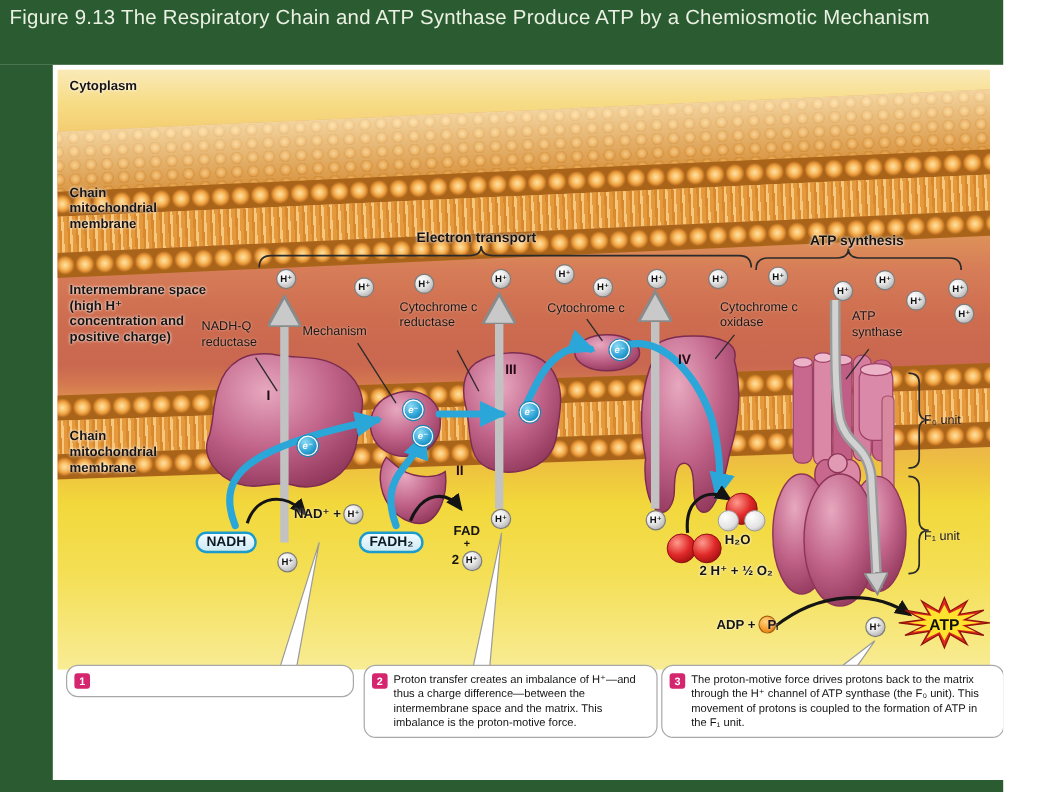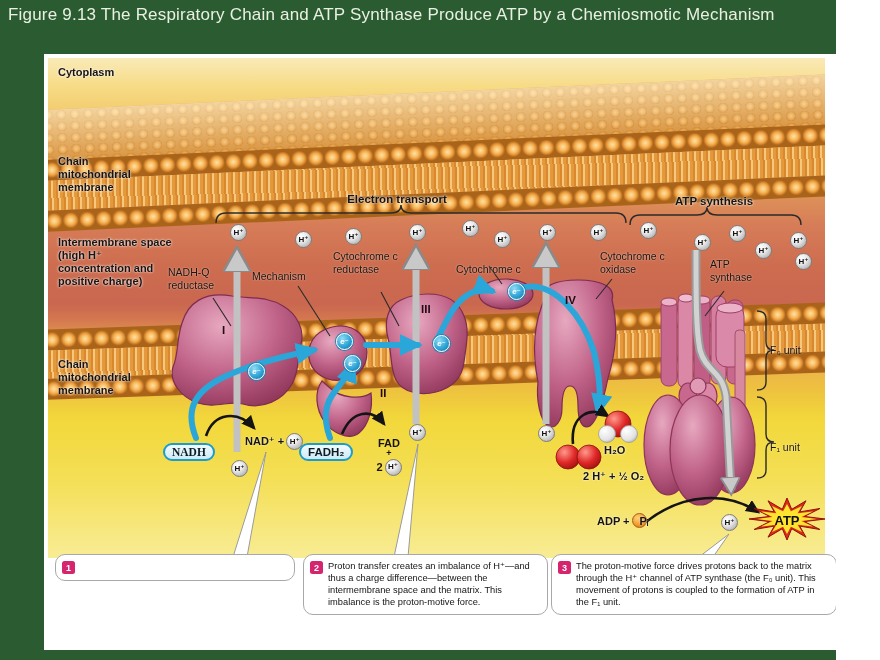--- a/index.html
+++ b/index.html
@@ -219,33 +219,33 @@
   <div class="lbl" style="left:58px;top:155px;width:92px;">Chain mitochondrial membrane</div>
   <div class="lbl" style="left:58px;top:236px;width:114px;">Intermembrane space (high H⁺ concentration and positive charge)</div>
   <div class="lbl" style="left:58px;top:358px;width:92px;">Chain mitochondrial membrane</div>
 
   <div class="lbl ctr" style="left:317px;top:193px;width:160px;font-size:11.5px;">Electron transport</div>
   <div class="lbl ctr" style="left:634px;top:195px;width:160px;font-size:11.5px;">ATP synthesis</div>
 
   <div class="plbl" style="left:168px;top:266px;width:74px;">NADH-Q reductase</div>
   <div class="plbl" style="left:252px;top:270px;">Mechanism</div>
   <div class="plbl" style="left:333px;top:250px;width:96px;">Cytochrome c reductase</div>
-  <div class="plbl" style="left:456px;top:251px;width:110px;margin-top:12px;">Cytochrome c</div>
+  <div class="plbl" style="left:456px;top:251px;width:110px;">Cytochrome c</div>
   <div class="plbl" style="left:600px;top:250px;width:92px;">Cytochrome c oxidase</div>
   <div class="plbl" style="left:710px;top:258px;width:62px;">ATP synthase</div>
   <div class="plbl" style="left:770px;top:344px;">F₀ unit</div>
   <div class="plbl" style="left:770px;top:441px;">F₁ unit</div>
 
   <div class="cnum" style="left:222px;top:324px;">I</div>
   <div class="cnum" style="left:332px;top:387px;margin-left:48px;">II</div>
   <div class="cnum" style="left:421px;top:303px;">III</div>
   <div class="cnum" style="left:565px;top:294px;">IV</div>
 
-  <div class="capsule" style="left:163px;top:443px;font-family:Liberation Serif, serif;">NADH</div>
-  <div class="mrow" style="left:245px;top:433px;">
+  <div class="capsule" style="left:163px;top:443px;">NADH</div>
+  <div class="mrow" style="left:245px;top:420px;">
     <span>NAD⁺ +</span>
     <span class="chip inline">H⁺</span>
   </div>
   <div class="capsule" style="left:299px;top:443px;">FADH₂</div>
   <div style="position:absolute;left:366px;top:437px;width:46px;text-align:center;font-weight:bold;font-size:11px;color:#181411;line-height:1.1;">
     <div>FAD</div>
     <div style="font-size:9px;">+</div>
     <div style="display:flex;align-items:center;justify-content:center;gap:2px;">
       <span>2</span>
       <span class="chip inline">H⁺</span>

